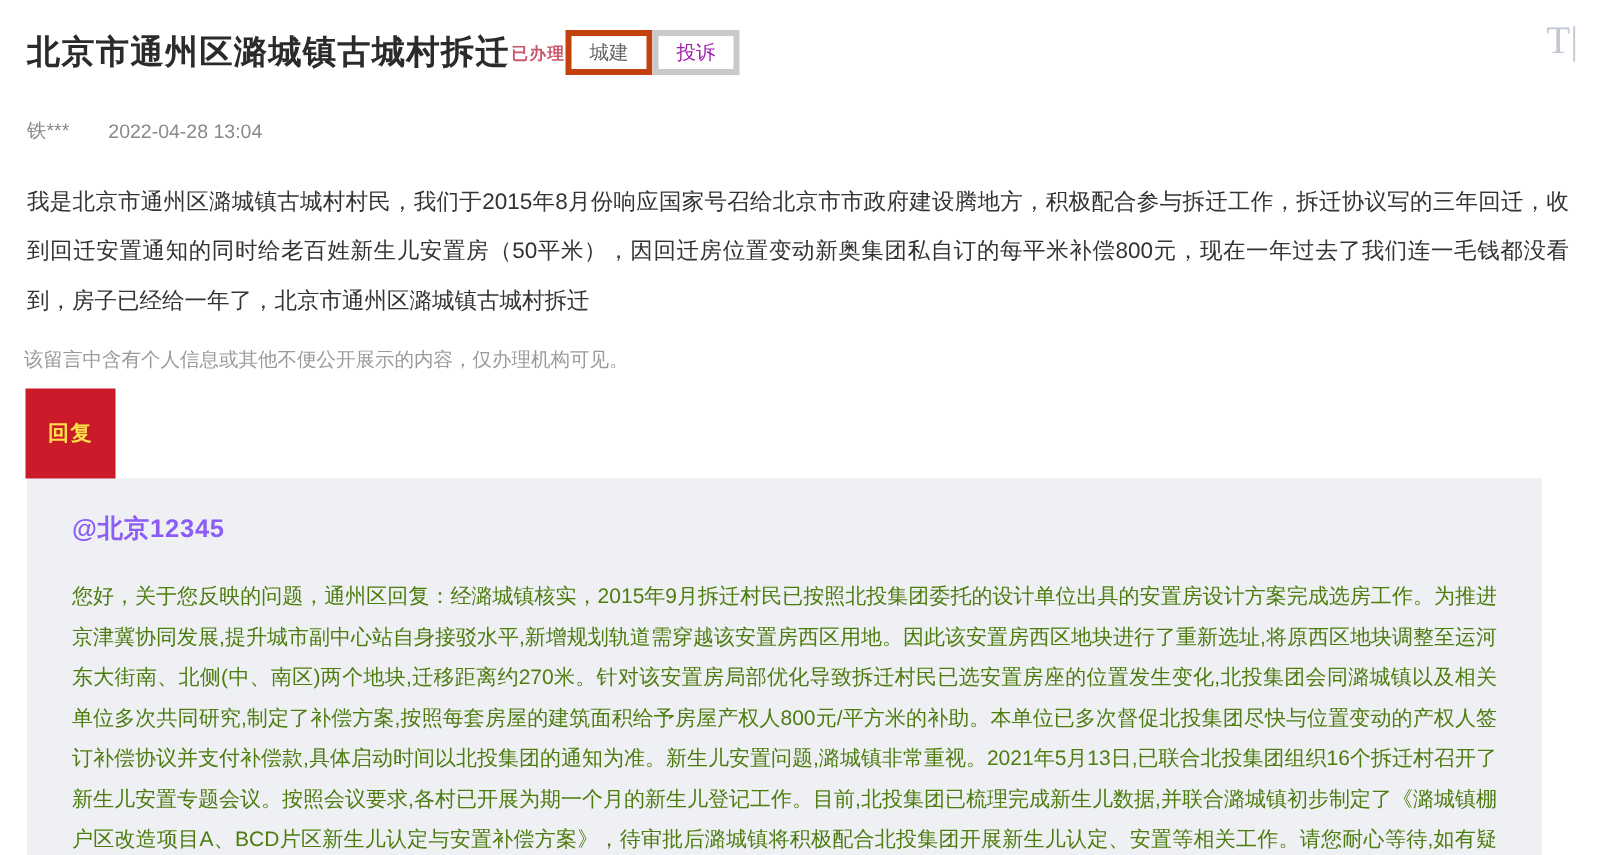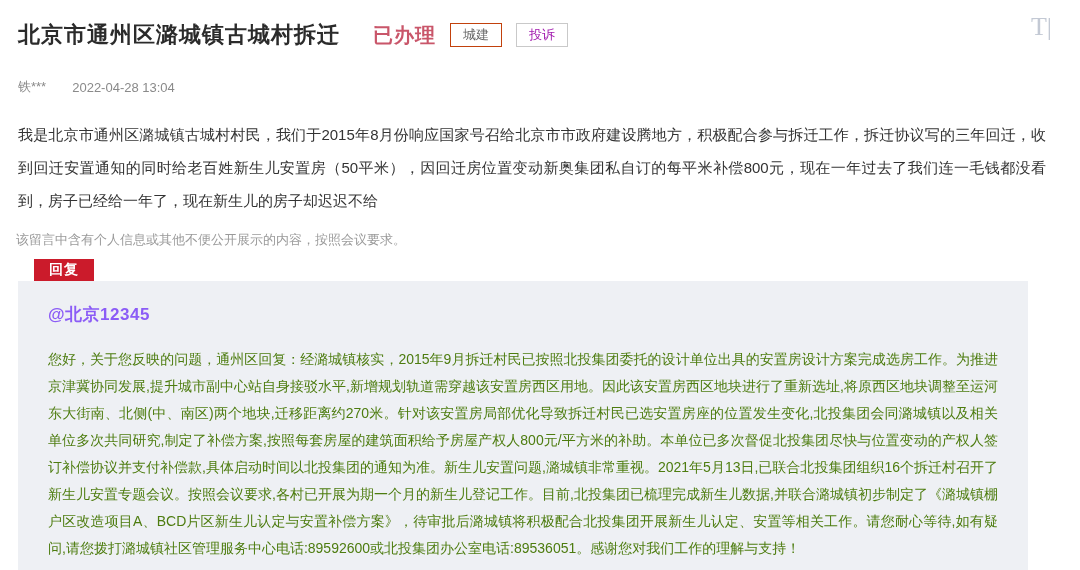--- a/index.html
+++ b/index.html
@@ -13,42 +13,42 @@
     position: relative;
     width: 1080px;
     min-height: 556px;
     background: #ffffff;
     padding: 18px 20px 0 14px;
   }
   
   .header-row {
     display: flex;
     align-items: center;
-    gap: 14px;
+    gap: 0;
     padding-left: 4px;
     margin-top: 2px;
   }
   .page-title {
     font-size: 22px;
     font-weight: bold;
     color: #2b2b2b;
     letter-spacing: 1px;
   }
   .status-badge {
-    font-size: 20px;
+    font-size: 11px;
     font-weight: bold;
     color: #c9566a;
-    margin-left: 19px;
+    margin-left: 1px;
     letter-spacing: 1px;
   }
   .tag {
     display: inline-block;
     font-size: 13px;
     padding: 3px 12px;
-    border: 1px solid #c2410c;
+    border: 4px solid #c2410c;
     color: #666;
     background: #fff;
     line-height: 1.2;
   }
   .tag.secondary {
     border-color: #c9c9c9;
     color: #a21caf;
   }
   .watermark {
     position: absolute;
@@ -82,26 +82,26 @@
   .privacy-note {
     margin-top: 14px;
     padding-left: 2px;
     font-size: 13px;
     color: #9a9a9a;
   }
   
   .reply-button {
     display: inline-block;
     margin-top: 10px;
-    margin-left: 20px;
+    margin-left: 3px;
     background: #cb1b2b;
-    color: #ffffff;
+    color: #fde047;
     font-size: 14px;
     font-weight: bold;
-    padding: 2px 15px;
+    padding: 21px 15px;
     border: none;
     cursor: pointer;
     letter-spacing: 1px;
   }
   
   .reply-panel {
     margin-left: 4px;
     margin-right: 32px;
     background: #eef0f4;
     padding: 22px 30px 14px 30px;
@@ -132,23 +132,23 @@
     <span class="status-badge">已办理</span>
     <span class="tag">城建</span>
     <span class="tag secondary">投诉</span>
   </div>
 
   <div class="meta-row">
     <span>铁***</span>
     <span>2022-04-28 13:04</span>
   </div>
 
-  <p class="post-content">我是北京市通州区潞城镇古城村村民，我们于2015年8月份响应国家号召给北京市市政府建设腾地方，积极配合参与拆迁工作，拆迁协议写的三年回迁，收到回迁安置通知的同时给老百姓新生儿安置房（50平米），因回迁房位置变动新奥集团私自订的每平米补偿800元，现在一年过去了我们连一毛钱都没看到，房子已经给一年了，现在新生儿的房子却迟迟不给</p>
+  <p class="post-content">我是北京市通州区潞城镇古城村村民，我们于2015年8月份响应国家号召给北京市市政府建设腾地方，积极配合参与拆迁工作，拆迁协议写的三年回迁，收到回迁安置通知的同时给老百姓新生儿安置房（50平米），因回迁房位置变动新奥集团私自订的每平米补偿800元，现在一年过去了我们连一毛钱都没看到，房子已经给一年了，北京市通州区潞城镇古城村拆迁</p>
 
-  <p class="privacy-note">该留言中含有个人信息或其他不便公开展示的内容，按照会议要求。</p>
+  <p class="privacy-note">该留言中含有个人信息或其他不便公开展示的内容，仅办理机构可见。</p>
 
   <button class="reply-button">回复</button>
 
   <div class="reply-panel">
     <div class="reply-mention">@北京12345</div>
     <p class="reply-content">您好，关于您反映的问题，通州区回复：经潞城镇核实，2015年9月拆迁村民已按照北投集团委托的设计单位出具的安置房设计方案完成选房工作。为推进京津冀协同发展,提升城市副中心站自身接驳水平,新增规划轨道需穿越该安置房西区用地。因此该安置房西区地块进行了重新选址,将原西区地块调整至运河东大街南、北侧(中、南区)两个地块,迁移距离约270米。针对该安置房局部优化导致拆迁村民已选安置房座的位置发生变化,北投集团会同潞城镇以及相关单位多次共同研究,制定了补偿方案,按照每套房屋的建筑面积给予房屋产权人800元/平方米的补助。本单位已多次督促北投集团尽快与位置变动的产权人签订补偿协议并支付补偿款,具体启动时间以北投集团的通知为准。新生儿安置问题,潞城镇非常重视。2021年5月13日,已联合北投集团组织16个拆迁村召开了新生儿安置专题会议。按照会议要求,各村已开展为期一个月的新生儿登记工作。目前,北投集团已梳理完成新生儿数据,并联合潞城镇初步制定了《潞城镇棚户区改造项目A、BCD片区新生儿认定与安置补偿方案》，待审批后潞城镇将积极配合北投集团开展新生儿认定、安置等相关工作。请您耐心等待,如有疑问,请您拨打潞城镇社区管理服务中心电话:89592600或北投集团办公室电话:89536051。感谢您对我们工作的理解与支持！</p>
 
   </div>
 
 </div>

